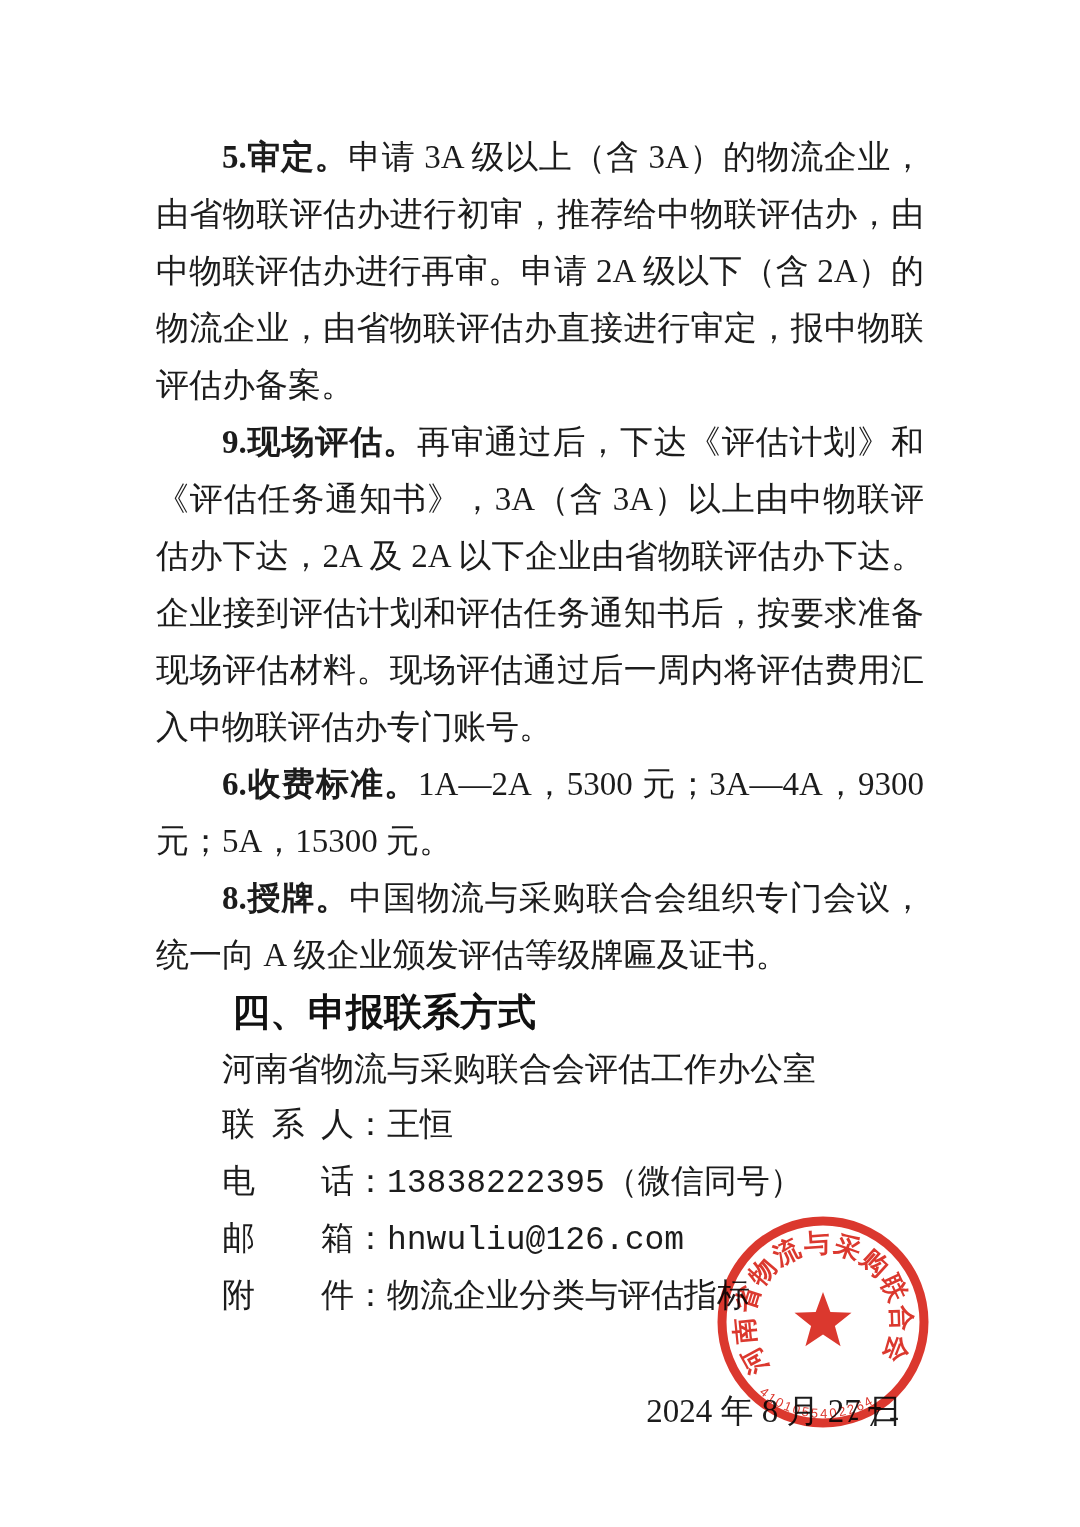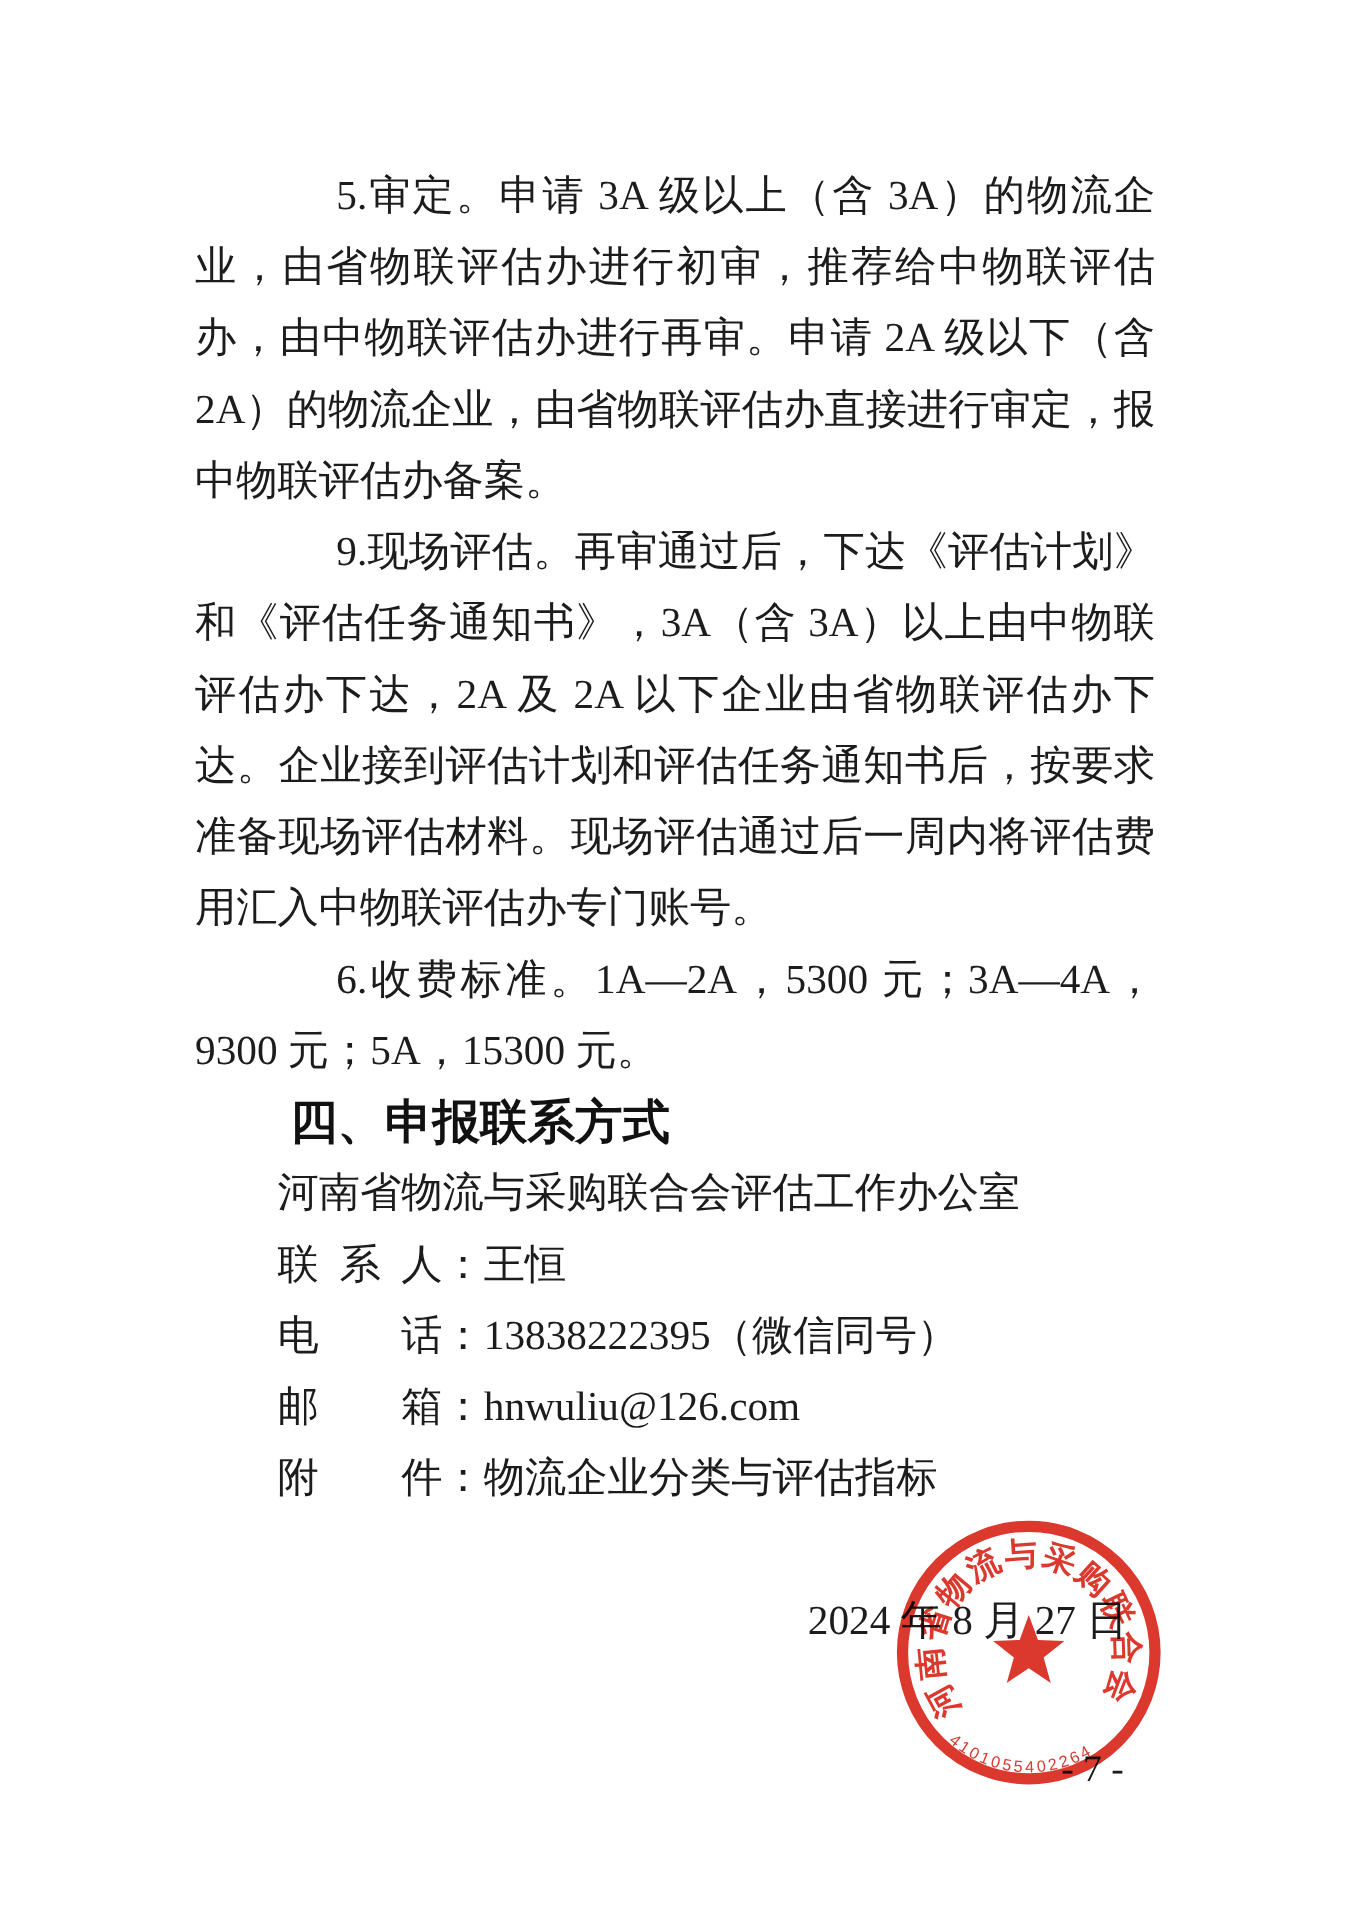--- a/index.html
+++ b/index.html
@@ -25,42 +25,42 @@
     width: 768px;
     font-size: 33px;
     line-height: 57px;
     text-align: justify;
   }
   .para {
     margin: 0;
     text-indent: 2em;
   }
   .para .lead {
-    font-weight: normal;
-    margin-left: 47px;
+    font-weight: bold;
   }
   .section-heading {
     margin: 0;
     font-size: 38px;
     line-height: 57px;
     font-weight: 700;
     font-family: "Liberation Sans", "DejaVu Sans", sans-serif;
     text-indent: 2em;
     text-align: left;
     color: #111111;
   }
   .office-line {
     margin: 0;
     text-indent: 2em;
     text-align: left;
   }
   .contact-line {
     padding-left: 2em;
     text-align: left;
     white-space: nowrap;
+    font-family: Liberation Mono, monospace;
   }
   .contact-label {
     display: inline-block;
     width: 4em;
     text-align: justify;
     text-align-last: justify;
     vertical-align: bottom;
   }
   .blank-line { height: 57px; }
   .date-line {
@@ -105,20 +105,21 @@
 <div class="page">
 
   <div class="content">
 
     <p class="para"><span class="lead">5.审定。</span><span>申请 3A 级以上（含 3A）的物流企业，由省物联评估办进行初审，推荐给中物联评估办，由中物联评估办进行再审。申请 2A 级以下（含 2A）的物流企业，由省物联评估办直接进行审定，报中物联评估办备案。</span></p>
 
     <p class="para"><span class="lead">9.现场评估。</span><span>再审通过后，下达《评估计划》和《评估任务通知书》，3A（含 3A）以上由中物联评估办下达，2A 及 2A 以下企业由省物联评估办下达。企业接到评估计划和评估任务通知书后，按要求准备现场评估材料。现场评估通过后一周内将评估费用汇入中物联评估办专门账号。</span></p>
 
     <p class="para"><span class="lead">6.收费标准。</span><span>1A—2A，5300 元；3A—4A，9300 元；5A，15300 元。</span></p>
 
+    <p class="para"><span class="lead">8.授牌。</span><span>中国物流与采购联合会组织专门会议，统一向 A 级企业颁发评估等级牌匾及证书。</span></p>
 
     <h3 class="section-heading">四、申报联系方式</h3>
 
     <p class="office-line">河南省物流与采购联合会评估工作办公室</p>
 
     <div class="contact-line"><span class="contact-label">联系人</span><span>：</span><span>王恒</span></div>
 
     <div class="contact-line"><span class="contact-label">电话</span><span>：</span><span>13838222395（微信同号）</span></div>
 
     <div class="contact-line"><span class="contact-label">邮箱</span><span>：</span><span>hnwuliu@126.com</span></div>

